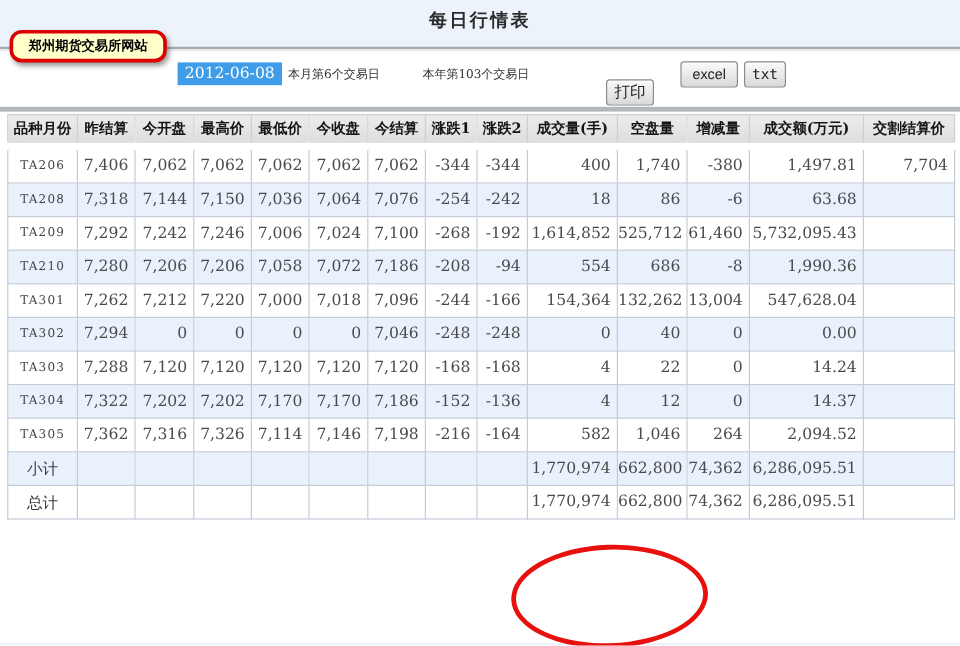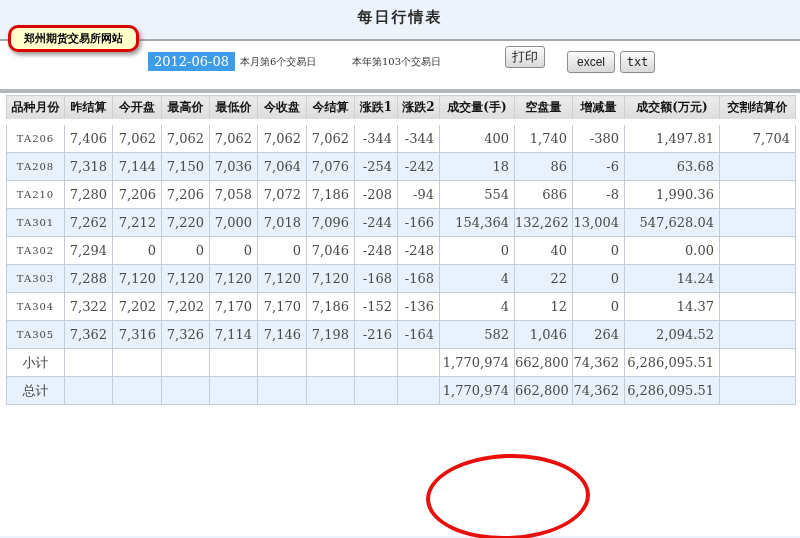--- a/index.html
+++ b/index.html
@@ -39,21 +39,21 @@
   .day-text { position:absolute; top:55px; font-size:10px; color:#333; z-index:3; white-space:nowrap; }
   .day-month { left:240px; }
   .day-year  { left:352px; }
   .btn {
     position:absolute; z-index:3; height:22px; line-height:20px;
     border:1px solid #8a8a8a; border-radius:3px;
     background:linear-gradient(#fafafa,#d9d9d9);
     box-shadow:inset 0 1px 0 #ffffff;
     color:#222; text-align:center; cursor:default; box-sizing:border-box;
   }
-  .btn-print { left:505px; top:46px; width:40px; font-family:"Liberation Sans",sans-serif; font-size:13px; }
+  .btn-print { left:505px; top:66px; width:40px; font-family:"Liberation Sans",sans-serif; font-size:13px; }
   .btn-excel { left:567px; top:51px; width:48px; font-family:Liberation Sans, sans-serif; font-size:12px; }
   .btn-txt   { left:620px; top:51px; width:35px; font-family:"DejaVu Sans Mono",monospace; font-size:12px; }
   .table-topbar {
     position:absolute; top:89px; left:0; width:800px; height:4px;
     background:#b4b7ba; z-index:2;
   }
   table.quote {
     position:absolute; top:95px; left:6px; width:789px; z-index:2;
     border-collapse:collapse; table-layout:fixed;
     font-size:13px; color:#4a4a4a;
@@ -158,20 +158,36 @@
         <td>7,076</td>
         <td>-254</td>
         <td>-242</td>
         <td>18</td>
         <td>86</td>
         <td>-6</td>
         <td>63.68</td>
         <td></td>
       </tr>
       <tr>
+        <td class="month code">TA209</td>
+        <td>7,292</td>
+        <td>7,242</td>
+        <td>7,246</td>
+        <td>7,006</td>
+        <td>7,024</td>
+        <td>7,100</td>
+        <td>-268</td>
+        <td>-192</td>
+        <td>1,614,852</td>
+        <td>525,712</td>
+        <td>61,460</td>
+        <td>5,732,095.43</td>
+        <td></td>
+      </tr>
+      <tr>
         <td class="month code">TA210</td>
         <td>7,280</td>
         <td>7,206</td>
         <td>7,206</td>
         <td>7,058</td>
         <td>7,072</td>
         <td>7,186</td>
         <td>-208</td>
         <td>-94</td>
         <td>554</td>

